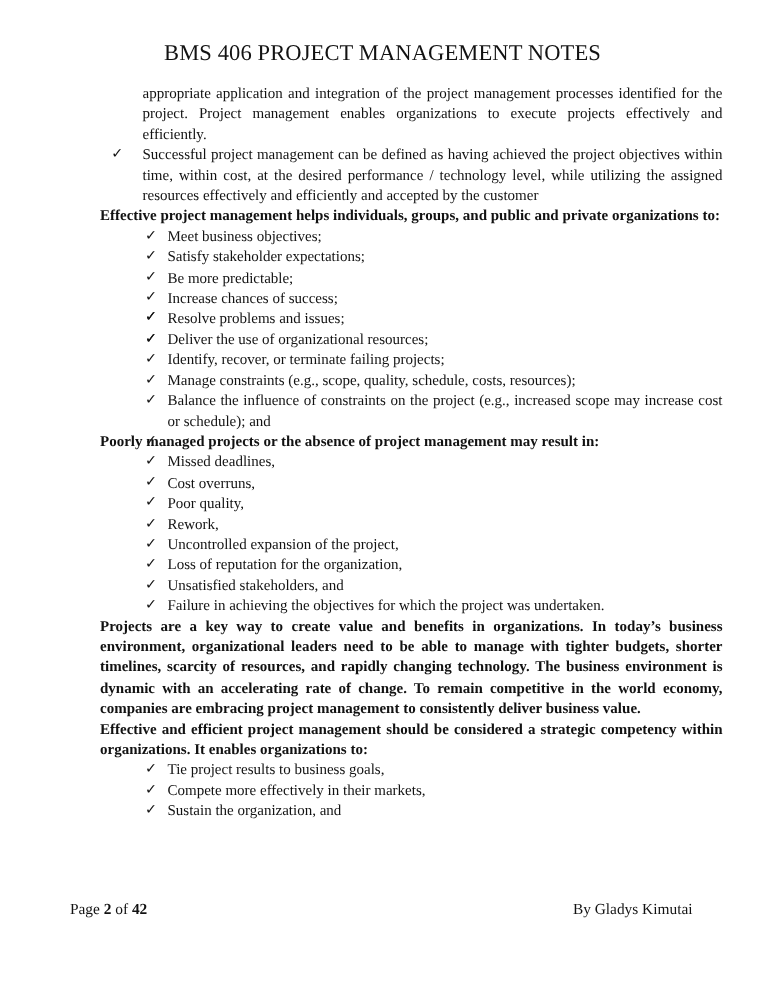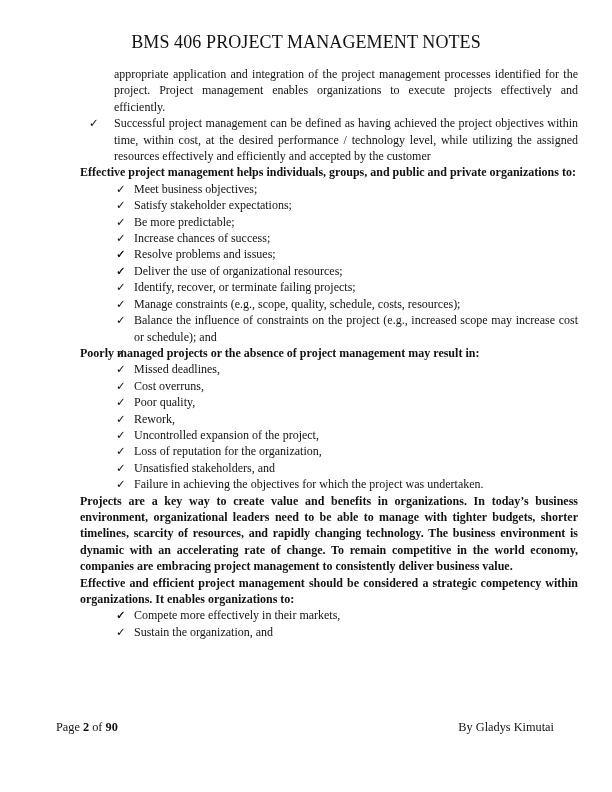--- a/index.html
+++ b/index.html
@@ -78,23 +78,23 @@
       <div class="bullet2"><span class="check">✓</span><span>Missed deadlines,</span></div>
       <div class="bullet2"><span class="check">✓</span><span>Cost overruns,</span></div>
       <div class="bullet2"><span class="check">✓</span><span>Poor quality,</span></div>
       <div class="bullet2"><span class="check">✓</span><span>Rework,</span></div>
       <div class="bullet2"><span class="check">✓</span><span>Uncontrolled expansion of the project,</span></div>
       <div class="bullet2"><span class="check">✓</span><span>Loss of reputation for the organization,</span></div>
       <div class="bullet2"><span class="check">✓</span><span>Unsatisfied stakeholders, and</span></div>
       <div class="bullet2"><span class="check">✓</span><span>Failure in achieving the objectives for which the project was undertaken.</span></div>
       <div class="paragraph"><span>Projects are a key way to create value and benefits in organizations. In today’s business environment, organizational leaders need to be able to manage with tighter budgets, shorter timelines, scarcity of resources, and rapidly changing technology. The business environment is dynamic with an accelerating rate of change. To remain competitive in the world economy, companies are embracing project management to consistently deliver business value.</span></div>
       <div class="paragraph"><span>Effective and efficient project management should be considered a strategic competency within organizations. It enables organizations to:</span></div>
-      <div class="bullet2"><span class="check">✓</span></div>
+      <div class="bullet2"><span class="check">✓</span><span>Tie project results to business goals,</span></div>
       <div class="bullet2"><span class="check">✓</span><span>Compete more effectively in their markets,</span></div>
       <div class="bullet2"><span class="check">✓</span><span>Sustain the organization, and</span></div>
     </div>
 
   <div class="footer">
-    <div><span>Page</span> <b>2</b> <span>of</span> <b>90</b></div>
+    <div><span>Page</span> <b>2</b> <span>of</span> <b>42</b></div>
     <div>By Gladys Kimutai</div>
   </div>
 
 </div>
 
 </body></html>

